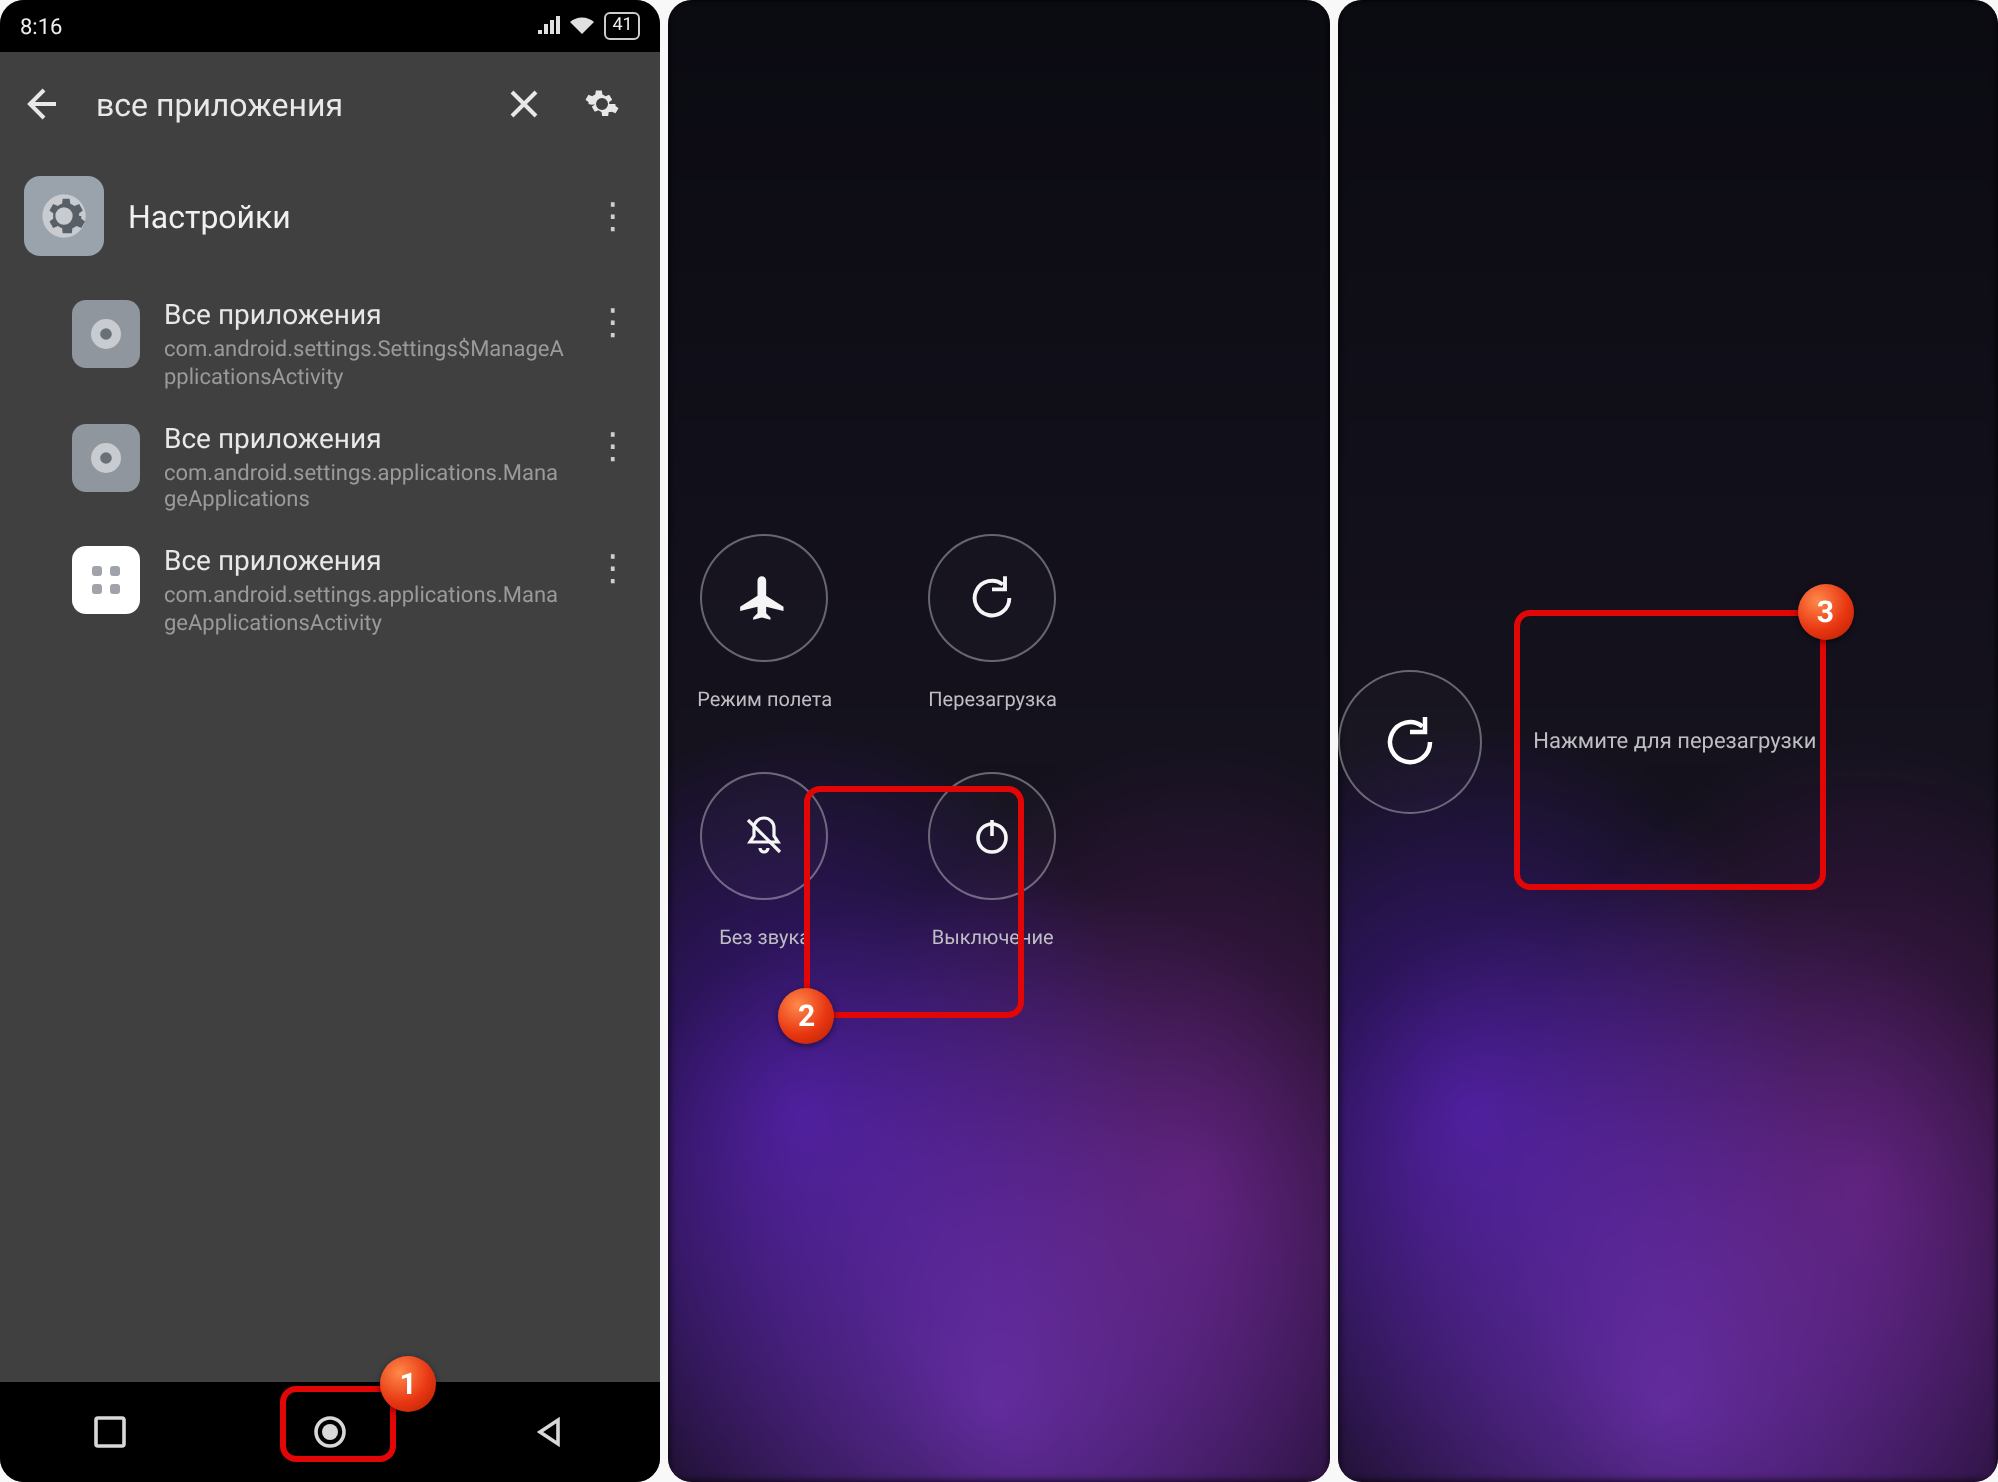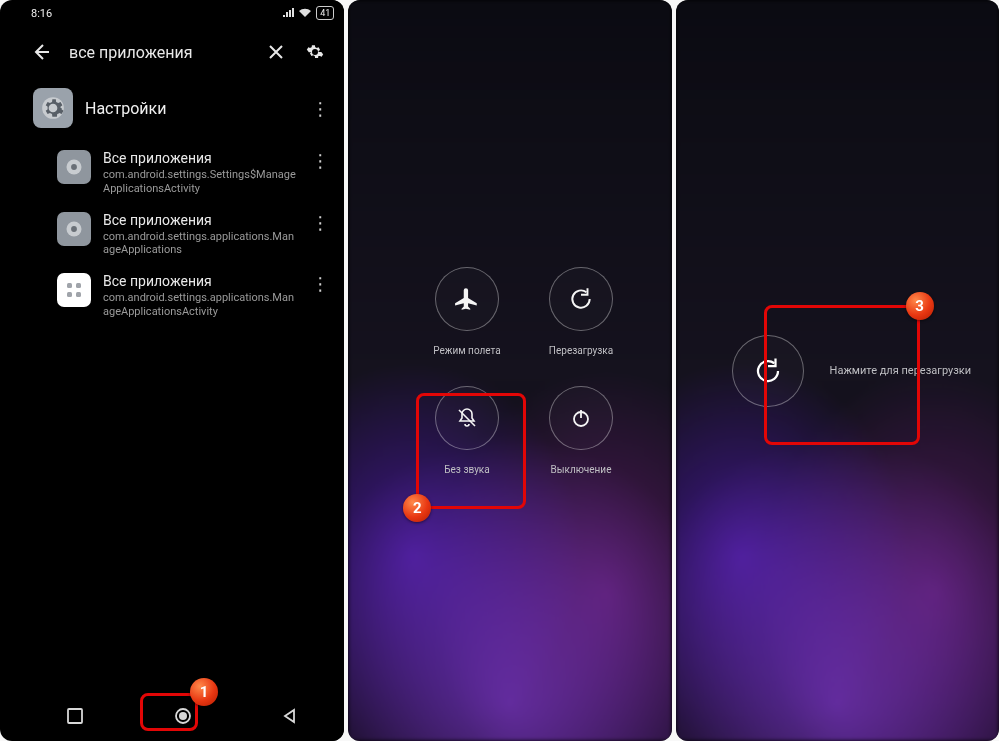--- a/index.html
+++ b/index.html
@@ -18,21 +18,21 @@
     gap: 4px;
   }
   .panel {
     position: relative;
     flex: 1 1 0;
     border-radius: 12px;
     overflow: hidden;
     background: #000;
   }
   
-  .panel1 { background: #000000; display: flex; flex-direction: column; padding-left: 21px; }
+  .panel1 { background: #404040; display: flex; flex-direction: column; }
   .statusbar {
     height: 26px;
     background: #000;
     display: flex;
     align-items: center;
     justify-content: space-between;
     padding: 0 10px;
     font-size: 11px;
     color: #eee;
   }
@@ -100,23 +100,22 @@
     background:
       radial-gradient(ellipse 120% 60% at 50% 95%, rgba(155,70,255,0.55), transparent 60%),
       radial-gradient(ellipse 80% 40% at 20% 75%, rgba(90,30,200,0.65), transparent 65%),
       radial-gradient(ellipse 90% 50% at 80% 80%, rgba(200,50,220,0.35), transparent 60%),
       linear-gradient(#0b0b12, #15121e 50%, #0a0710);
     filter: blur(2px);
   }
   .panel-fg {
     position: absolute; inset: 0;
     display: flex; flex-direction: column;
-    align-items: center; justify-content: center;
+    justify-content: center;
     gap: 32px;
-    margin-left: 28px;
   }
   .power-grid {
     display: grid;
     grid-template-columns: 96px 96px;
     grid-template-rows: auto auto;
     gap: 30px 18px;
     justify-items: center;
   }
   .power-item {
     display: flex; flex-direction: column; align-items: center; gap: 14px;

